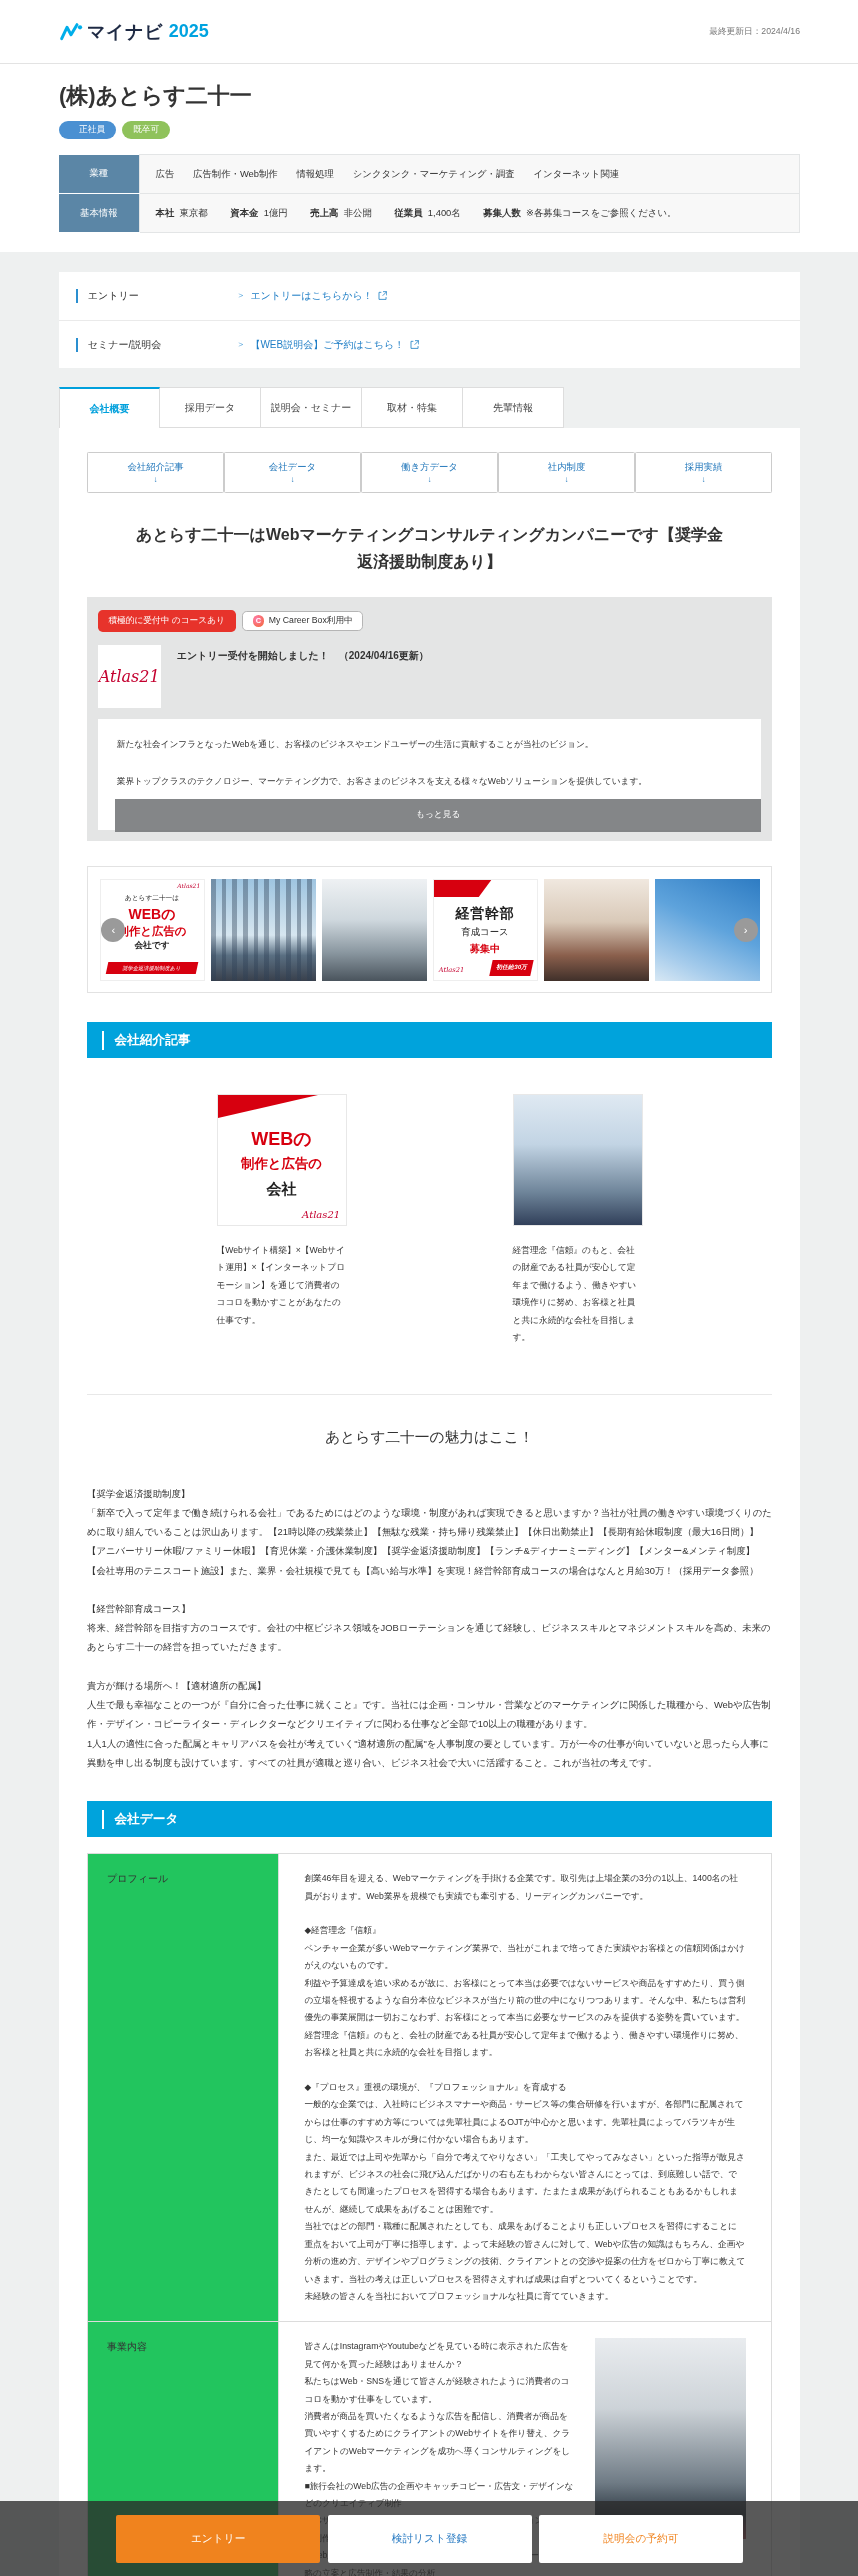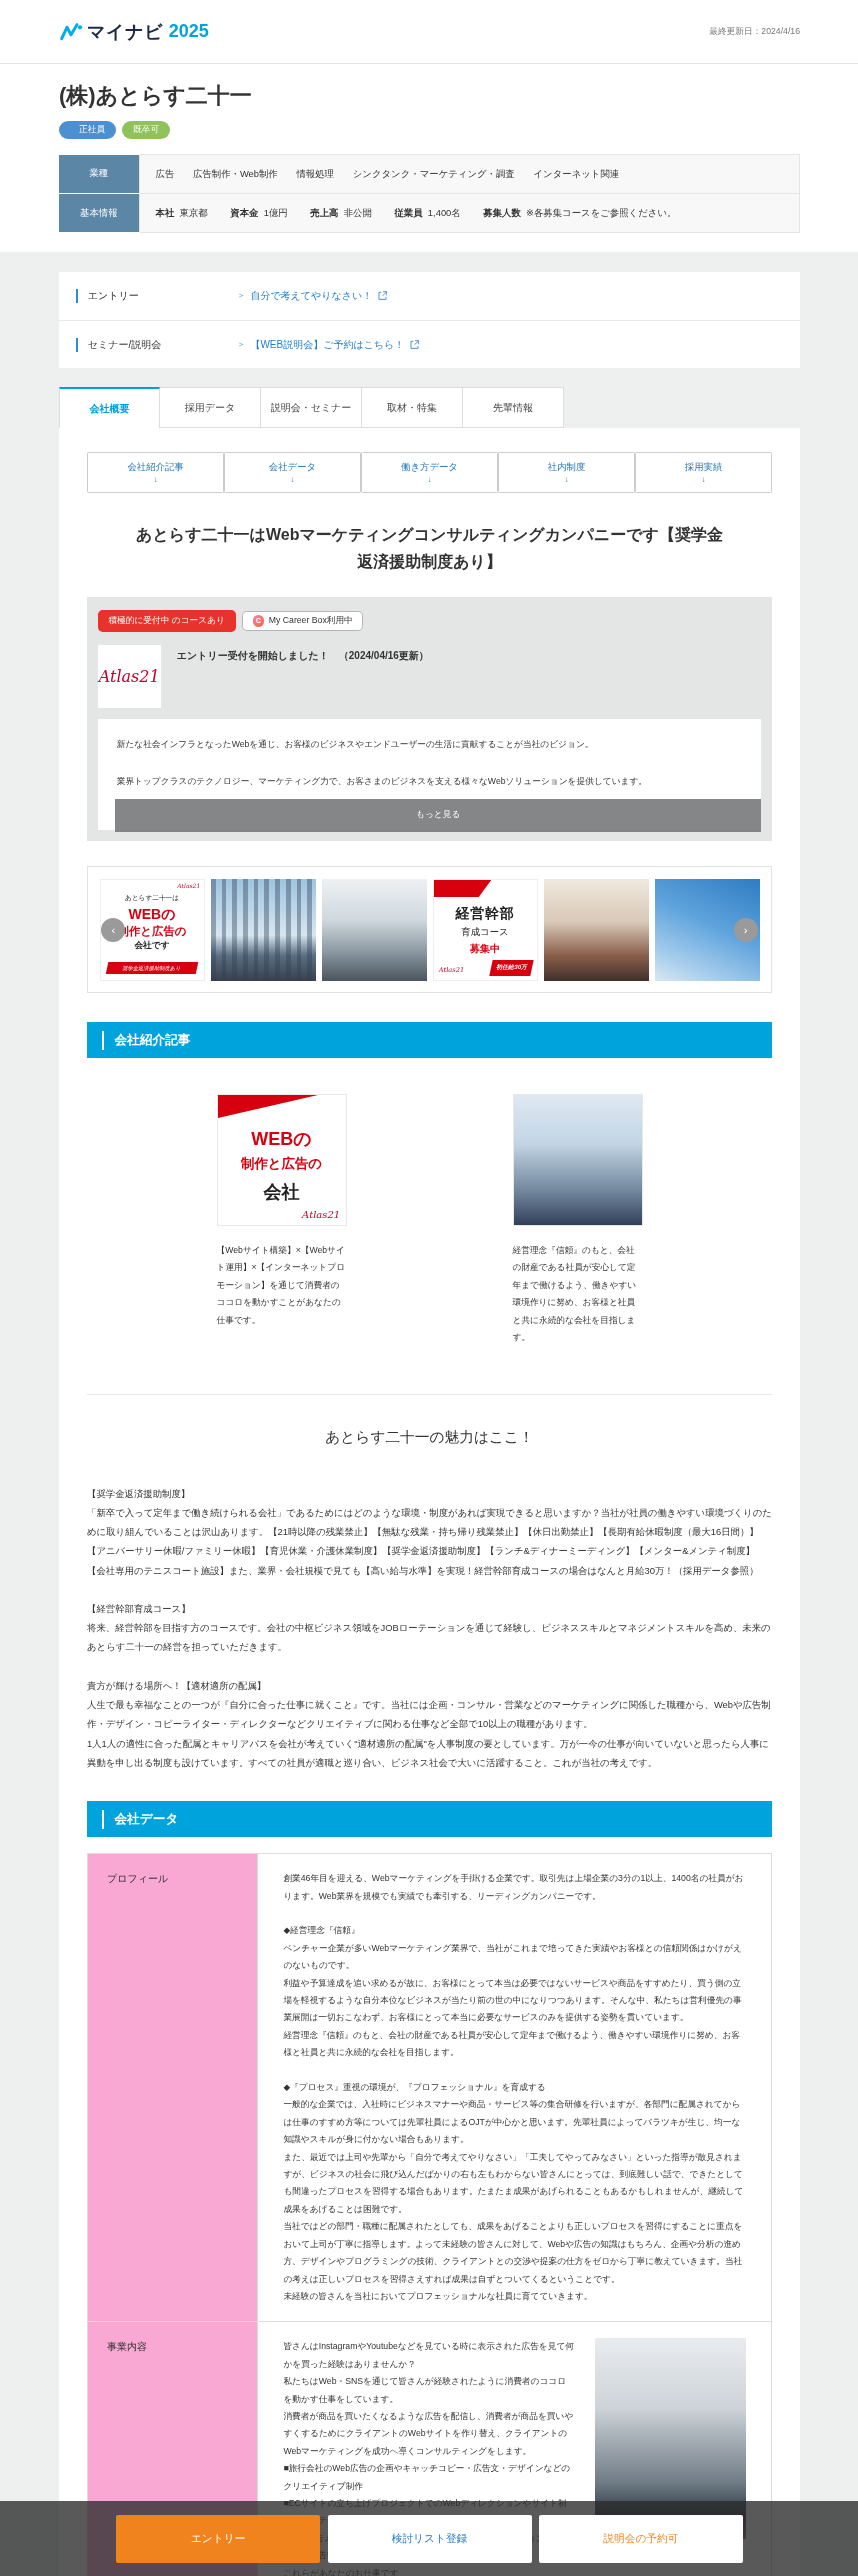--- a/index.html
+++ b/index.html
@@ -101,39 +101,39 @@
   .sec-h::before { content:""; width:2px; height:19px; background:#fff; margin-right:10.7px; }
 
   
   .cards { padding:36px 0 23px; display:flex; justify-content:center; gap:166px; }
   .card { width:130px; }
   .i-img { width:130px; height:132px; position:relative; overflow:hidden; }
   .i-card { background:#fff; border:0.7px solid #e8e8e8; text-align:center; }
   .wedge { position:absolute; top:0; left:0; width:0; height:0; border-top:23px solid #d7000f; border-right:100px solid transparent; }
   .ic-l1 { margin-top:32px; font-size:18px; font-weight:bold; color:#d7000f; }
   .ic-l2 { margin-top:4px; font-size:13.4px; font-weight:bold; color:#d7000f; }
-  .ic-l3 { margin-top:6.7px; font-size:18px; font-weight:bold; color:#222; }
+  .ic-l3 { margin-top:6.7px; font-size:15px; font-weight:bold; color:#222; }
   .ic-logo { position:absolute; bottom:5.3px; right:5.3px; font-family:"DejaVu Serif","Liberation Serif",serif; font-style:italic; font-size:10px; color:#c4002f; }
   .i-photo { background:linear-gradient(180deg,#dfe9f2 0%,#c2d4e4 38%,#6e8499 75%,#31405a 100%); border:0.7px solid #e8e8e8; }
   .card-cap { margin-top:16px; font-size:8.7px; line-height:2.0; color:#333; }
 
   .divider { margin-top:24px; border-top:0.7px solid #e8e8e8; }
 
   
   .appeal-h { margin:33px 0 37px; text-align:center; font-size:14.7px; font-weight:normal; color:#333; }
   .appeal { display:flex; gap:29px; }
   .ap-left { width:115px; flex:none; }
   .ap-photo { width:115px; height:100px; background:linear-gradient(180deg,#f2f4f5 0%,#dfe3e6 42%,#7e8a94 75%,#38424c 100%); }
   .ap-cap { margin-top:9.4px; font-size:8.7px; line-height:2.0; color:#9a9a9a; }
   .ap-right { flex:1; font-size:9.4px; line-height:2.05; color:#333; }
   .ap-right p + p { margin-top:19px; }
 
   
   .dtab { width:100%; margin-top:16px; border-collapse:collapse; }
-  .dtab th { width:170px; background:#f9a8d4; border:0.7px solid #dcdcdc; font-size:10px; font-weight:normal; color:#333; text-align:left; vertical-align:top; padding:17.4px 0 0 19px; }
+  .dtab th { width:191px; background:#22c55e; border:0.7px solid #dcdcdc; font-size:10px; font-weight:normal; color:#333; text-align:left; vertical-align:top; padding:17.4px 0 0 19px; }
   .dtab td { background:#fff; border:0.7px solid #dcdcdc; padding:16px 25.4px; font-size:8.7px; line-height:2.0; color:#333; vertical-align:top; }
   .biz-wrap { float:right; width:151px; margin:0 0 9.4px 20px; }
   .biz-img { width:151px; height:201px; background:linear-gradient(180deg,#e9ecef 0%,#cdd3d8 35%,#6f7b85 72%,#2f3a44 88%,rgba(150,30,40,.75) 100%); }
 
   
   .bbar { position:absolute; left:0; bottom:0; width:859px; height:75px; background:rgba(42,42,42,.78); display:flex; align-items:center; justify-content:center; gap:7.4px; z-index:10; }
   .bbtn { width:204px; height:48px; border:none; border-radius:2px; font-size:10.7px; cursor:pointer; font-family:inherit; }
   .bbtn-entry { background:#f0831e; color:#fff; }
   .bbtn-seminar { background:#fff; color:#f0831e; }
   .bbtn-list { background:#fff; color:#2176c0; }
@@ -182,21 +182,21 @@
 </tbody>
   </table>
 
 <div class="gray">
 
   <div class="quick">
     <div class="q-row">
       <div class="q-label">エントリー</div>
       <a class="q-link">
         <span class="q-ch">＞</span>
-        <span>自分で考えてやりなさい！</span>
+        <span>エントリーはこちらから！</span>
         <svg class="ext-ic" width="9.4" height="9.4" viewBox="0 0 14 14">
           <path d="M5 2 H1.5 V12.5 H12 V9" fill="none" stroke="#2a87c8" stroke-width="1.3"></path>
           <path d="M7.5 1 H13 V6.5 M13 1 L7 7" fill="none" stroke="#2a87c8" stroke-width="1.3"></path>
         </svg>
       </a>
     </div>
     <div class="q-row">
       <div class="q-label">セミナー/説明会</div>
       <a class="q-link">
         <span class="q-ch">＞</span>

